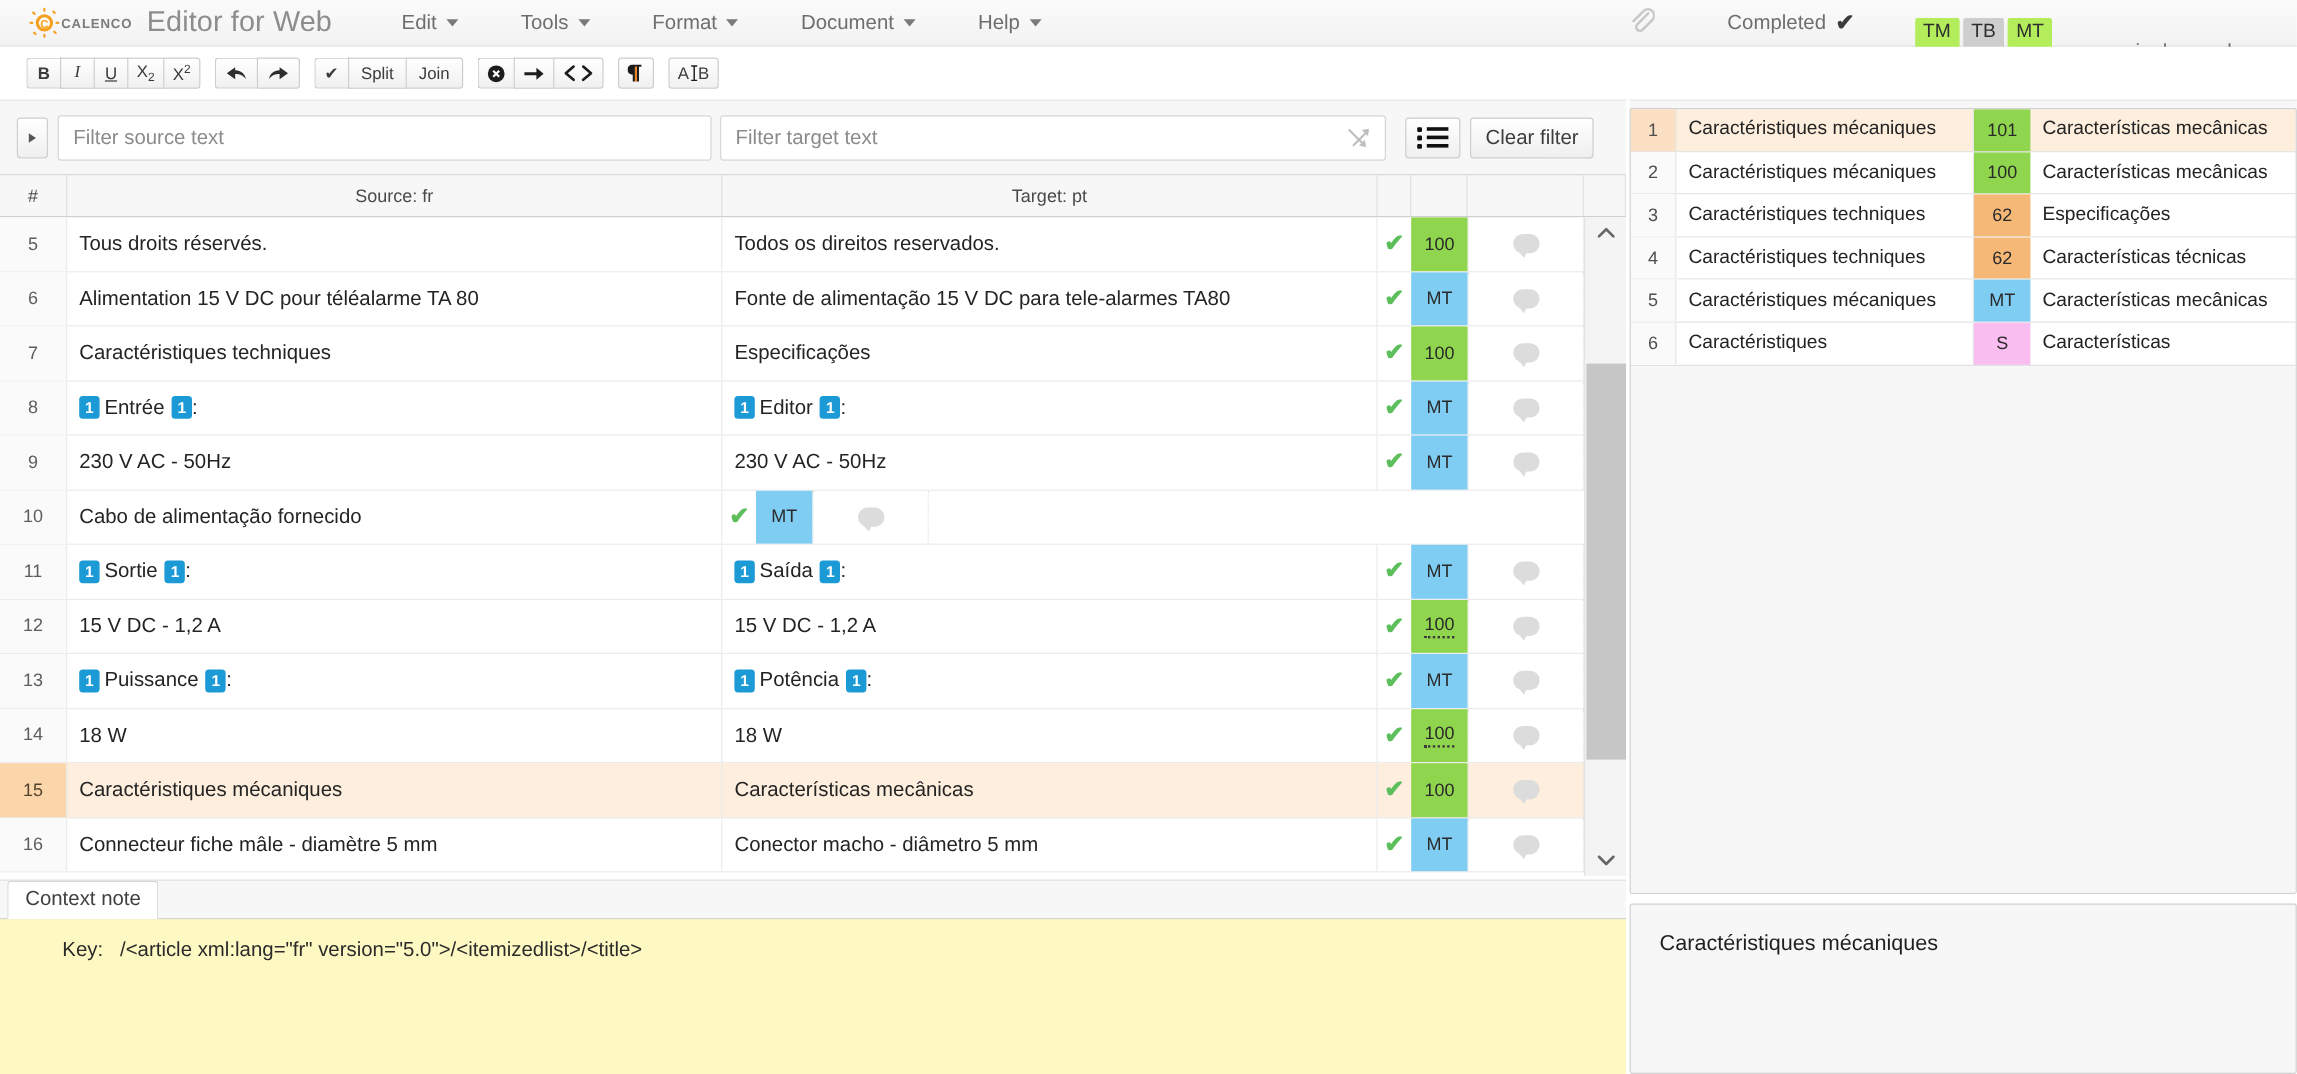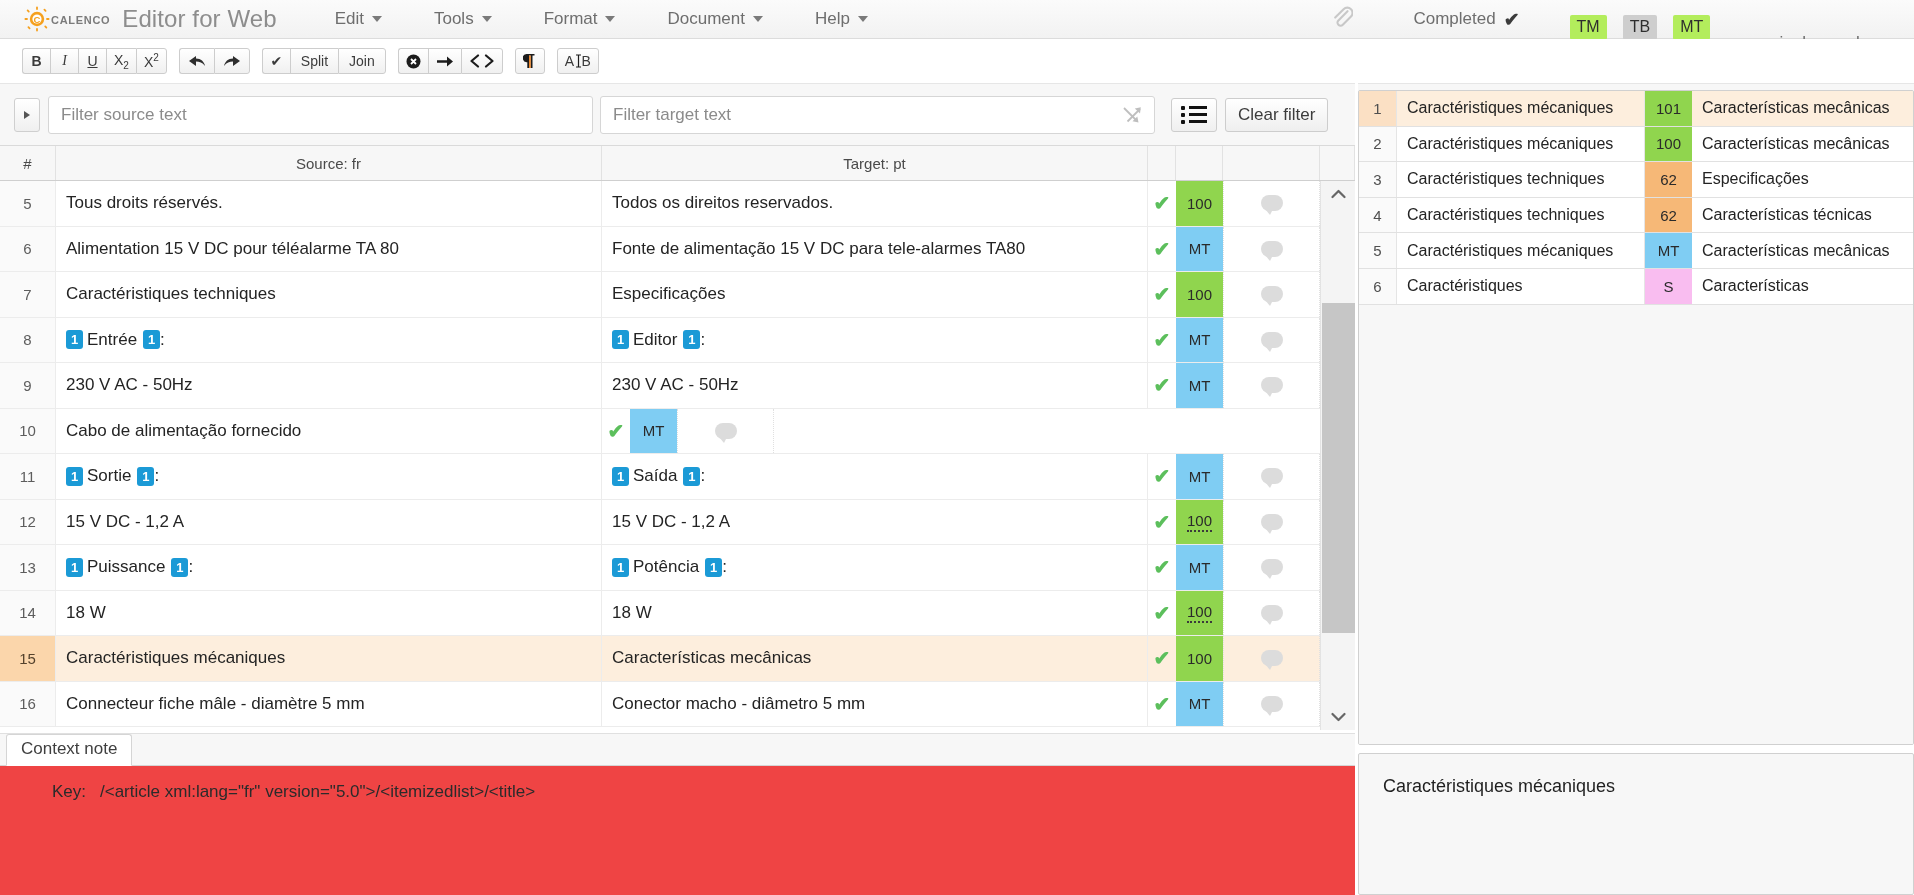--- a/index.html
+++ b/index.html
@@ -44,21 +44,21 @@
   }
   .topbar-right {
     margin-left: auto; display: flex; align-items: center; margin-right: 20px;
   }
   .clip-icon { margin-right: 60px; opacity: .5; }
   .completed {
     font-size: 17px; color: #6e6e6e; display: flex; align-items: flex-end; gap: 8px;
     margin-right: 50px; cursor: pointer;
   }
   .check-dark { color: #3b3b3b; font-size: 19px; font-weight: bold; line-height: 1; }
-  .badges { display: flex; gap: 16px; margin-right: 40px; margin-top: 16px; }
+  .badges { display: flex; gap: 3px; margin-right: 40px; margin-top: 16px; }
   .badge {
     font-size: 16px; padding: 3px 7px 4px 7px; color: #2e2e2e; border-radius: 2px;
     cursor: pointer; min-width: 30px; text-align:center;
   }
   .badge.green { background: #b3ed5c; }
   .badge.grey  { background: #cecece; }
   .username {
     font-size: 17px; color: #6e6e6e; display: flex; align-items: flex-end; gap: 9px;
     cursor: pointer;
     margin-top: 48px;
@@ -205,21 +205,21 @@
     position:absolute; left:0; top:733px; width: 1355px; height: 158px;
     background:#f7f7f7; border-top: 1px solid #e0e0e0;
   }
   .ctx-tabrow { height: 31px; display:flex; align-items:flex-end; padding-left: 6px; }
   .ctx-tab {
     background:#fff; border:1px solid #d5d5d5; border-bottom: 1px solid #fff;
     padding: 4px 14px 6px 14px; font-size: 17px; color:#3f3f3f; border-radius: 3px 3px 0 0;
     cursor:pointer; position: relative; top: 1px;
   }
   .ctx-body {
-    background:#ef4444; border-top:1px solid #d5d5d5; height: 131px; padding: 16px 0 0 0;
+    background:#fef9c3; border-top:1px solid #d5d5d5; height: 131px; padding: 16px 0 0 0;
     display:flex;
   }
   .ctx-key-label { font-size: 17px; color:#2b2b2b; width: 86px; text-align:right; }
   .ctx-key-val { font-size: 17px; color:#2b2b2b; margin-left: 14px; }
 
   
   .right-col {
     position:absolute; left: 1358px; top: 90px; width: 556px; height: 805px;
   }
   .tm-panel {

